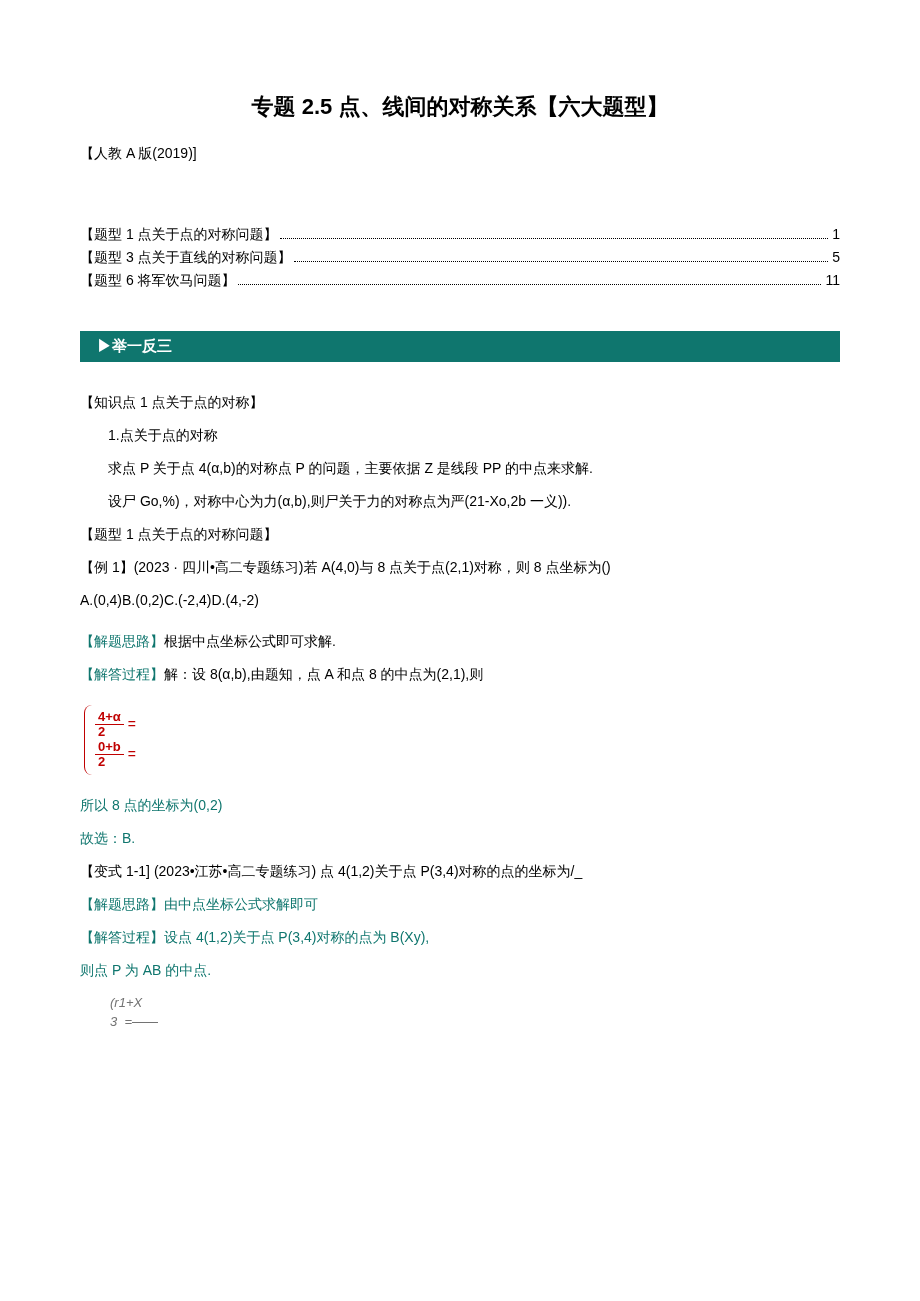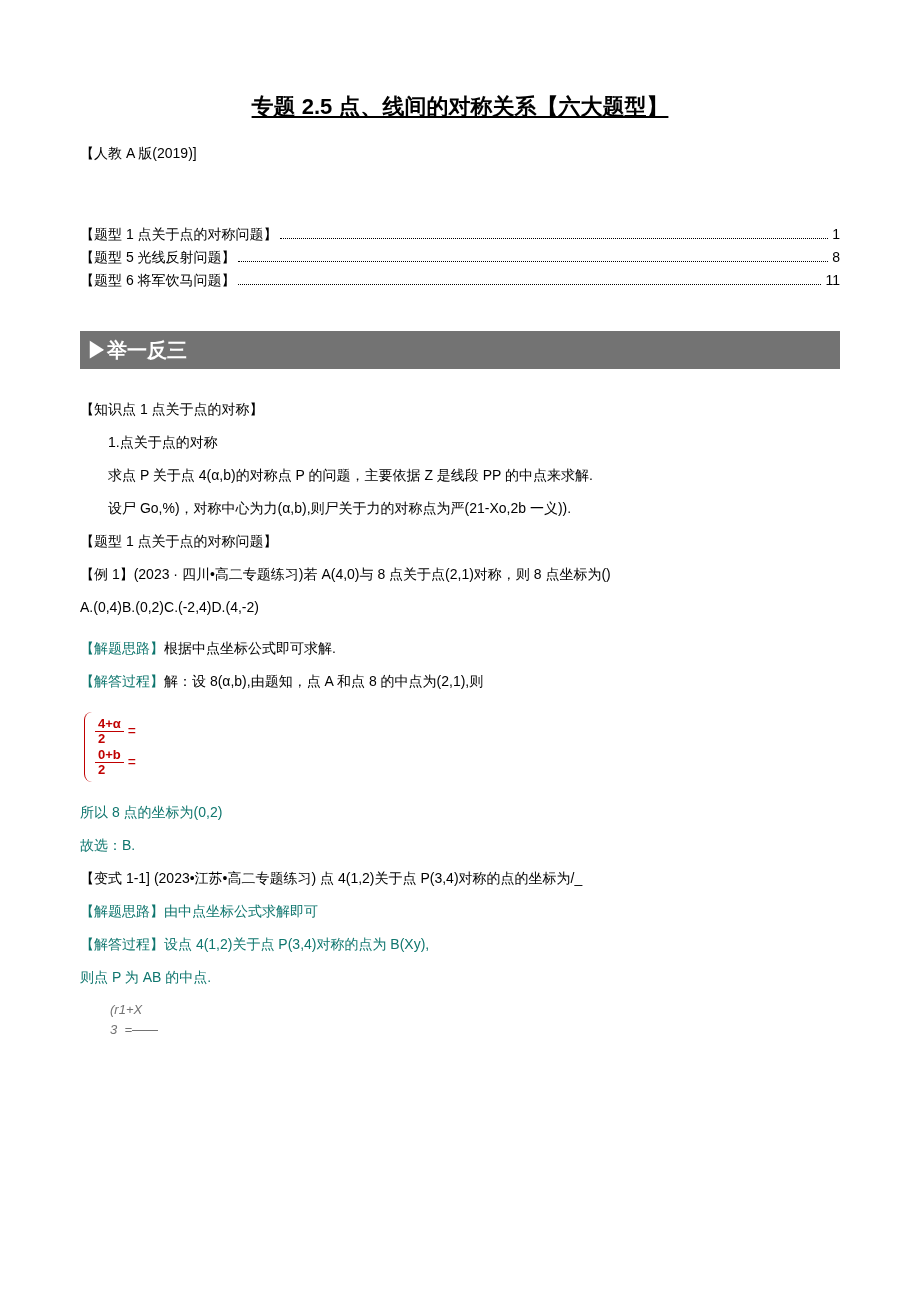--- a/index.html
+++ b/index.html
@@ -11,21 +11,20 @@
     padding: 90px 80px 60px 80px;
     width: 920px;
     box-sizing: border-box;
     line-height: 1.5;
   }
   .title {
     font-size: 22px;
     font-weight: bold;
     text-align: center;
     margin-bottom: 20px;
-    text-decoration: underline;
   }
   .subtitle {
     font-size: 14px;
     margin-bottom: 60px;
   }
   .toc {
     margin-bottom: 30px;
   }
   .toc-row {
     display: flex;
@@ -36,26 +35,26 @@
   }
   .toc-label { flex: 0 0 auto; }
   .toc-dots {
     flex: 1 1 auto;
     border-bottom: 1.5px dotted #000;
     margin: 0 4px 3px 2px;
     height: 0.5em;
   }
   .toc-page { flex: 0 0 auto; }
   .section-bar {
-    background: #737373;
+    background: #0f766e;
     color: #fff;
     font-weight: bold;
-    padding: 4px 7px;
+    padding: 4px 17px;
     margin: 10px 0 18px 0;
-    font-size: 20px;
+    font-size: 15px;
     display: inline-block;
     width: 100%;
     box-sizing: border-box;
   }
   .block { margin: 12px 0; }
   .indent { margin-left: 2em; margin-top: 10px; }
   .options {
     display: flex;
     margin: 12px 0 20px 0;
   }
@@ -94,23 +93,23 @@
 <div class="title">专题 2.5 点、线间的对称关系【六大题型】</div>
 <div class="subtitle">【人教 A 版(2019)]</div>
 
 <div class="toc">
   <div class="toc-row">
     <span class="toc-label">【题型 1 点关于点的对称问题】</span>
     <span class="toc-dots"></span>
     <span class="toc-page">1</span>
   </div>
   <div class="toc-row">
-    <span class="toc-label">【题型 5 光线反射问题】</span>
+    <span class="toc-label">【题型 3 点关于直线的对称问题】</span>
     <span class="toc-dots"></span>
-    <span class="toc-page">8</span>
+    <span class="toc-page">5</span>
   </div>
   <div class="toc-row">
     <span class="toc-label">【题型 6 将军饮马问题】</span>
     <span class="toc-dots"></span>
     <span class="toc-page">11</span>
   </div>
 </div>
 
 <div class="section-bar">▶举一反三</div>
 

